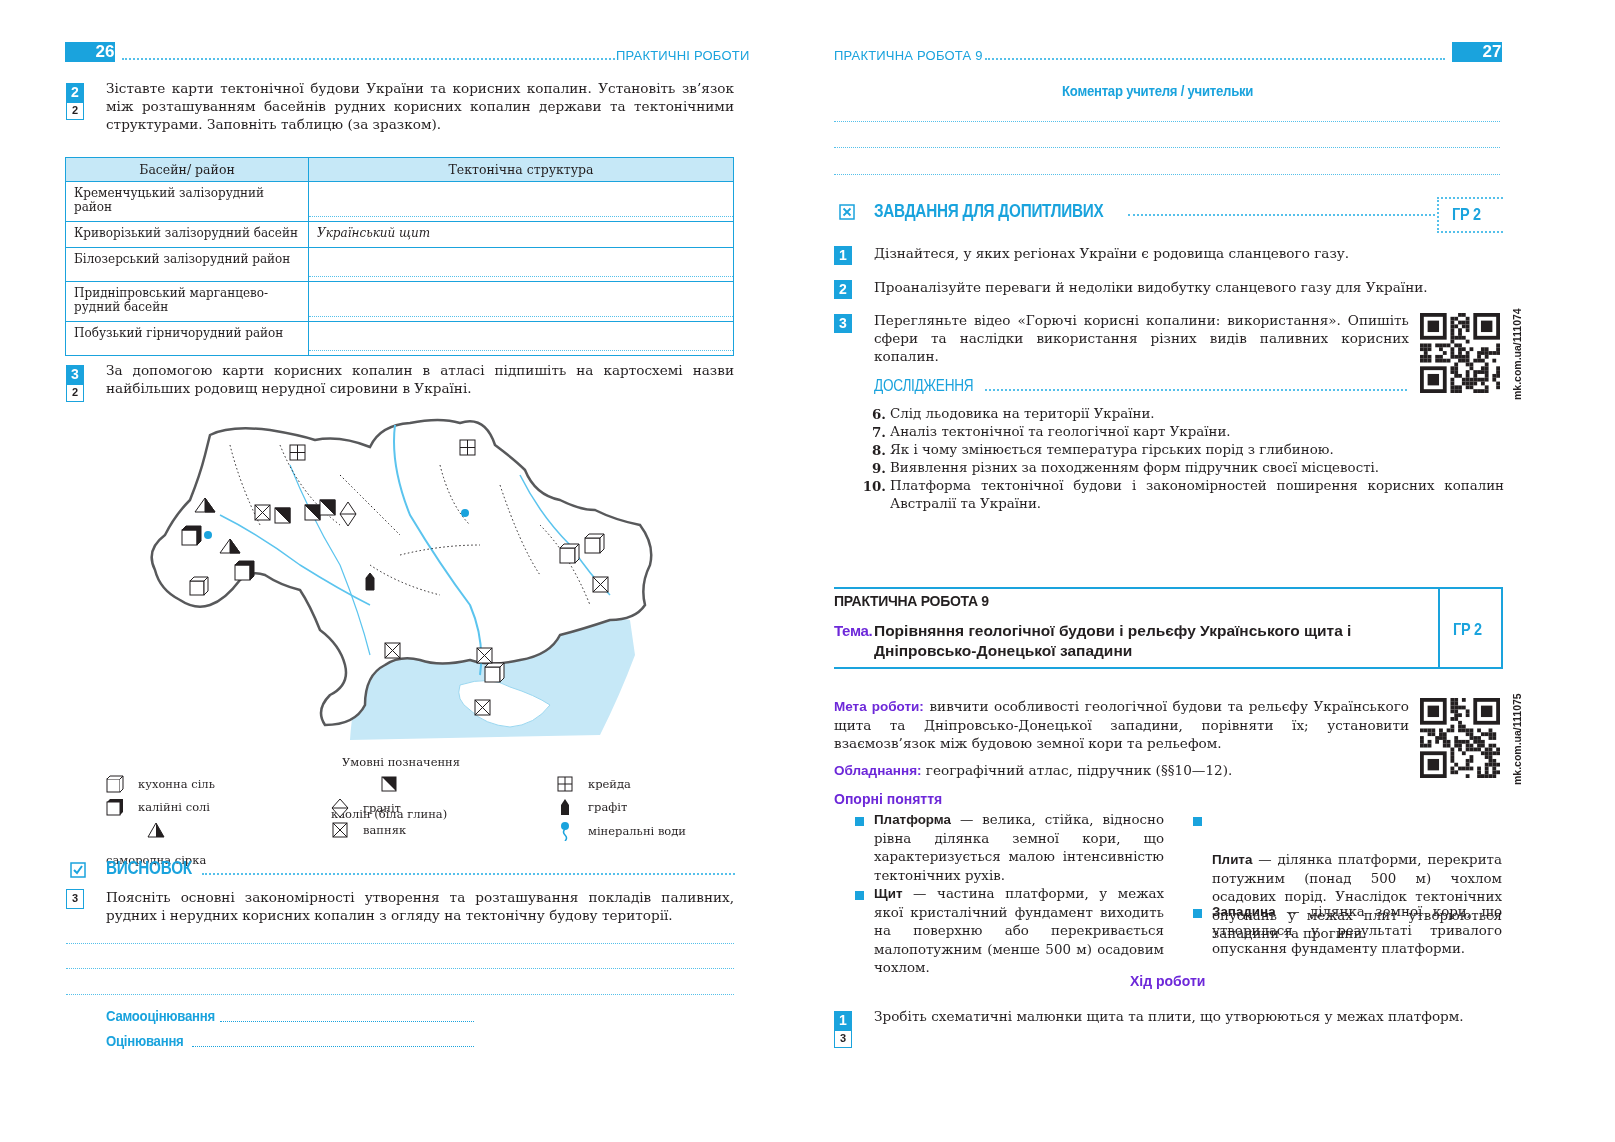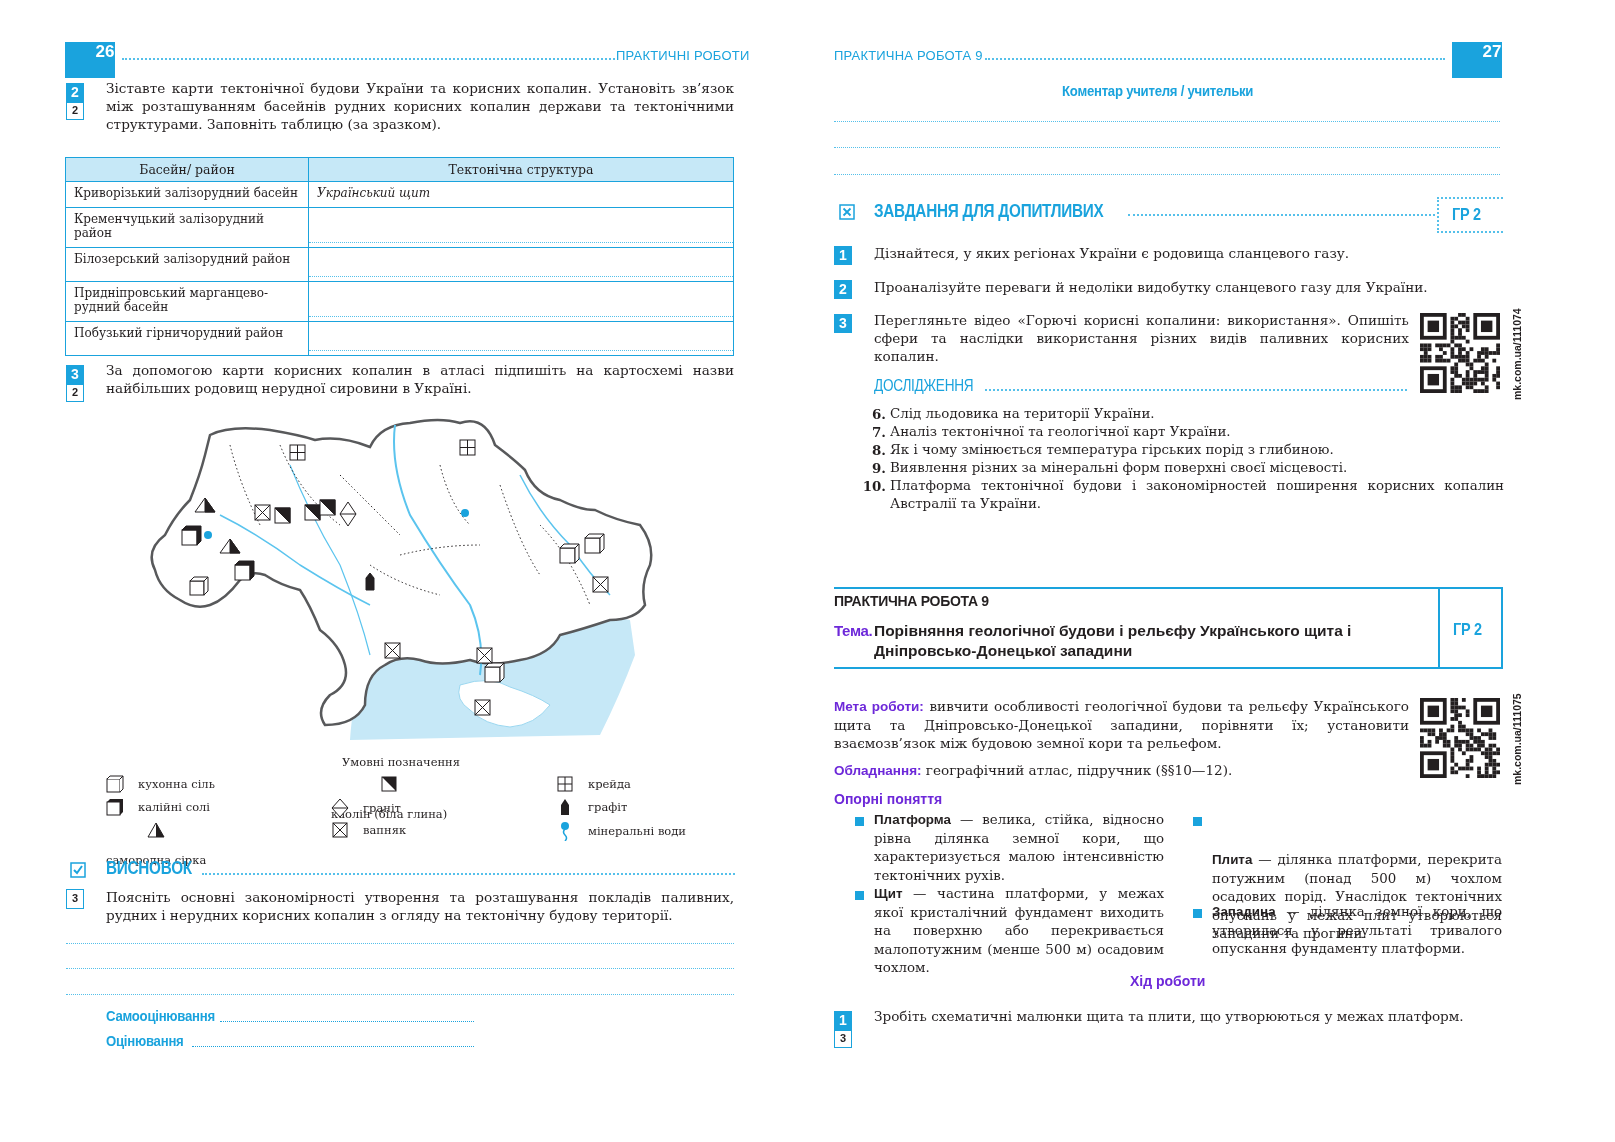--- a/index.html
+++ b/index.html
@@ -2,21 +2,21 @@
 <html><head>
 <meta charset="utf-8">
 <style>
   *{box-sizing:border-box;margin:0;padding:0;}
   html,body{width:1615px;height:1142px;background:#fff;overflow:hidden;}
   body{position:relative;font-family:"DejaVu Serif","Liberation Serif",serif;color:#231f20;}
   .blue{color:#6d28d9;}
   .sans{font-family:"Liberation Sans","DejaVu Sans",sans-serif;}
   .cond{font-family:"Liberation Sans","DejaVu Sans",sans-serif;letter-spacing:-0.3px;}
   .abs{position:absolute;}
-  .page-num{position:absolute;background:#1aa3dd;color:#fff;font-family:"Liberation Sans",sans-serif;font-weight:bold;font-size:17px;text-align:center;line-height:20px;height:36px;width:50px;padding-left:30px;}
+  .page-num{position:absolute;background:#1aa3dd;color:#fff;font-family:"Liberation Sans",sans-serif;font-weight:bold;font-size:17px;text-align:center;line-height:20px;height:20px;width:50px;padding-left:30px;}
   .run-head{position:absolute;font-family:"Liberation Sans",sans-serif;font-size:13px;color:#1aa3dd;letter-spacing:0.2px;}
   .hdots{position:absolute;height:0;border-bottom:2px dotted #55c0ea;}
   .task-badge{position:absolute;width:18px;}
   .task-badge .n{display:block;background:#1aa3dd;color:#fff;font-family:"Liberation Sans",sans-serif;font-weight:bold;font-size:14px;text-align:center;line-height:19px;height:19px;}
   .task-badge .s{display:block;border:1.5px solid #1aa3dd;color:#231f20;font-family:"Liberation Sans",sans-serif;font-weight:bold;font-size:11px;text-align:center;line-height:15px;height:18px;background:#fff;}
   .task-badge .o{display:block;border:1.5px solid #1aa3dd;color:#231f20;font-family:"Liberation Sans",sans-serif;font-weight:bold;font-size:11px;text-align:center;line-height:16px;height:20px;}
   .ptext{position:absolute;font-size:13.6px;line-height:18px;text-align:justify;}
   table.tbl{position:absolute;border-collapse:collapse;font-size:12px;}
   table.tbl td, table.tbl th{border:1px solid #1aa3dd;padding:4px 8px;vertical-align:top;}
   table.tbl th{background:#c6e8f7;font-weight:normal;font-size:12.5px;height:24px;text-align:center;vertical-align:middle;}
@@ -47,29 +47,29 @@
 <div class="ptext" style="left:106px;top:79px;width:628px;">Зіставте карти тектонічної будови України та корисних копалин. Установіть зв’язок між розташуванням басейнів рудних корисних копалин держави та тектонічними структурами. Заповніть таблицю (за зразком).</div>
 
 <table class="tbl" style="left:65px;top:157px;width:669px;">
   <thead>
     <tr>
       <th style="width:243px;">Басейн/ район</th>
       <th>Тектонічна структура</th>
     </tr>
   </thead>
   <tbody>
-    <tr style="height:26px;">
-      <td>Криворізький залізорудний басейн</td>
-      <td style="font-style:italic;">Український щит</td>
-    </tr>
     <tr style="height:40px;">
       <td>Кременчуцький залізорудний район</td>
       <td style="position:relative;">
           <div class="cellline"></div>
         </td>
+    </tr>
+    <tr style="height:26px;">
+      <td>Криворізький залізорудний басейн</td>
+      <td style="font-style:italic;">Український щит</td>
     </tr>
     <tr style="height:34px;">
       <td>Білозерський залізорудний район</td>
       <td style="position:relative;">
           <div class="cellline"></div>
         </td>
     </tr>
     <tr style="height:40px;">
       <td>Придніпровський марганцево-рудний басейн</td>
       <td style="position:relative;">
@@ -428,21 +428,21 @@
     <div class="list-item" style="left: 862px; top: 423px; width: 642px; display: flex;">
       <b style="width: 28px; text-align: right; padding-right: 4px; flex: 0 0 auto;">7.</b>
       <span style="text-align: justify;">Аналіз тектонічної та геологічної карт України.</span>
     </div>
     <div class="list-item" style="left: 862px; top: 441px; width: 642px; display: flex;">
       <b style="width: 28px; text-align: right; padding-right: 4px; flex: 0 0 auto;">8.</b>
       <span style="text-align: justify;">Як і чому змінюється температура гірських порід з глибиною.</span>
     </div>
     <div class="list-item" style="left: 862px; top: 459px; width: 642px; display: flex;">
       <b style="width: 28px; text-align: right; padding-right: 4px; flex: 0 0 auto;">9.</b>
-      <span style="text-align: justify;">Виявлення різних за мінеральні форм поверхні своєї місцевості.</span>
+      <span style="text-align: justify;">Виявлення різних за походженням форм підручник своєї місцевості.</span>
     </div>
     <div class="list-item" style="left: 862px; top: 477px; width: 642px; display: flex;">
       <b style="width: 28px; text-align: right; padding-right: 4px; flex: 0 0 auto;">10.</b>
       <span style="text-align: justify;">Платформа тектонічної будови і закономірностей поширення корисних копалин Австралії та України.</span>
     </div>
   </div>
 
 <div class="abs" style="left:834px;top:587px;width:669px;height:2px;background:#1aa3dd;"></div>
 <div class="abs" style="left:1438px;top:589px;width:65px;height:80px;border-left:2px solid #1aa3dd;border-right:2px solid #1aa3dd;border-bottom:2px solid #1aa3dd;"></div>
 <div class="abs" style="left:834px;top:667px;width:605px;height:2px;background:#1aa3dd;"></div>

